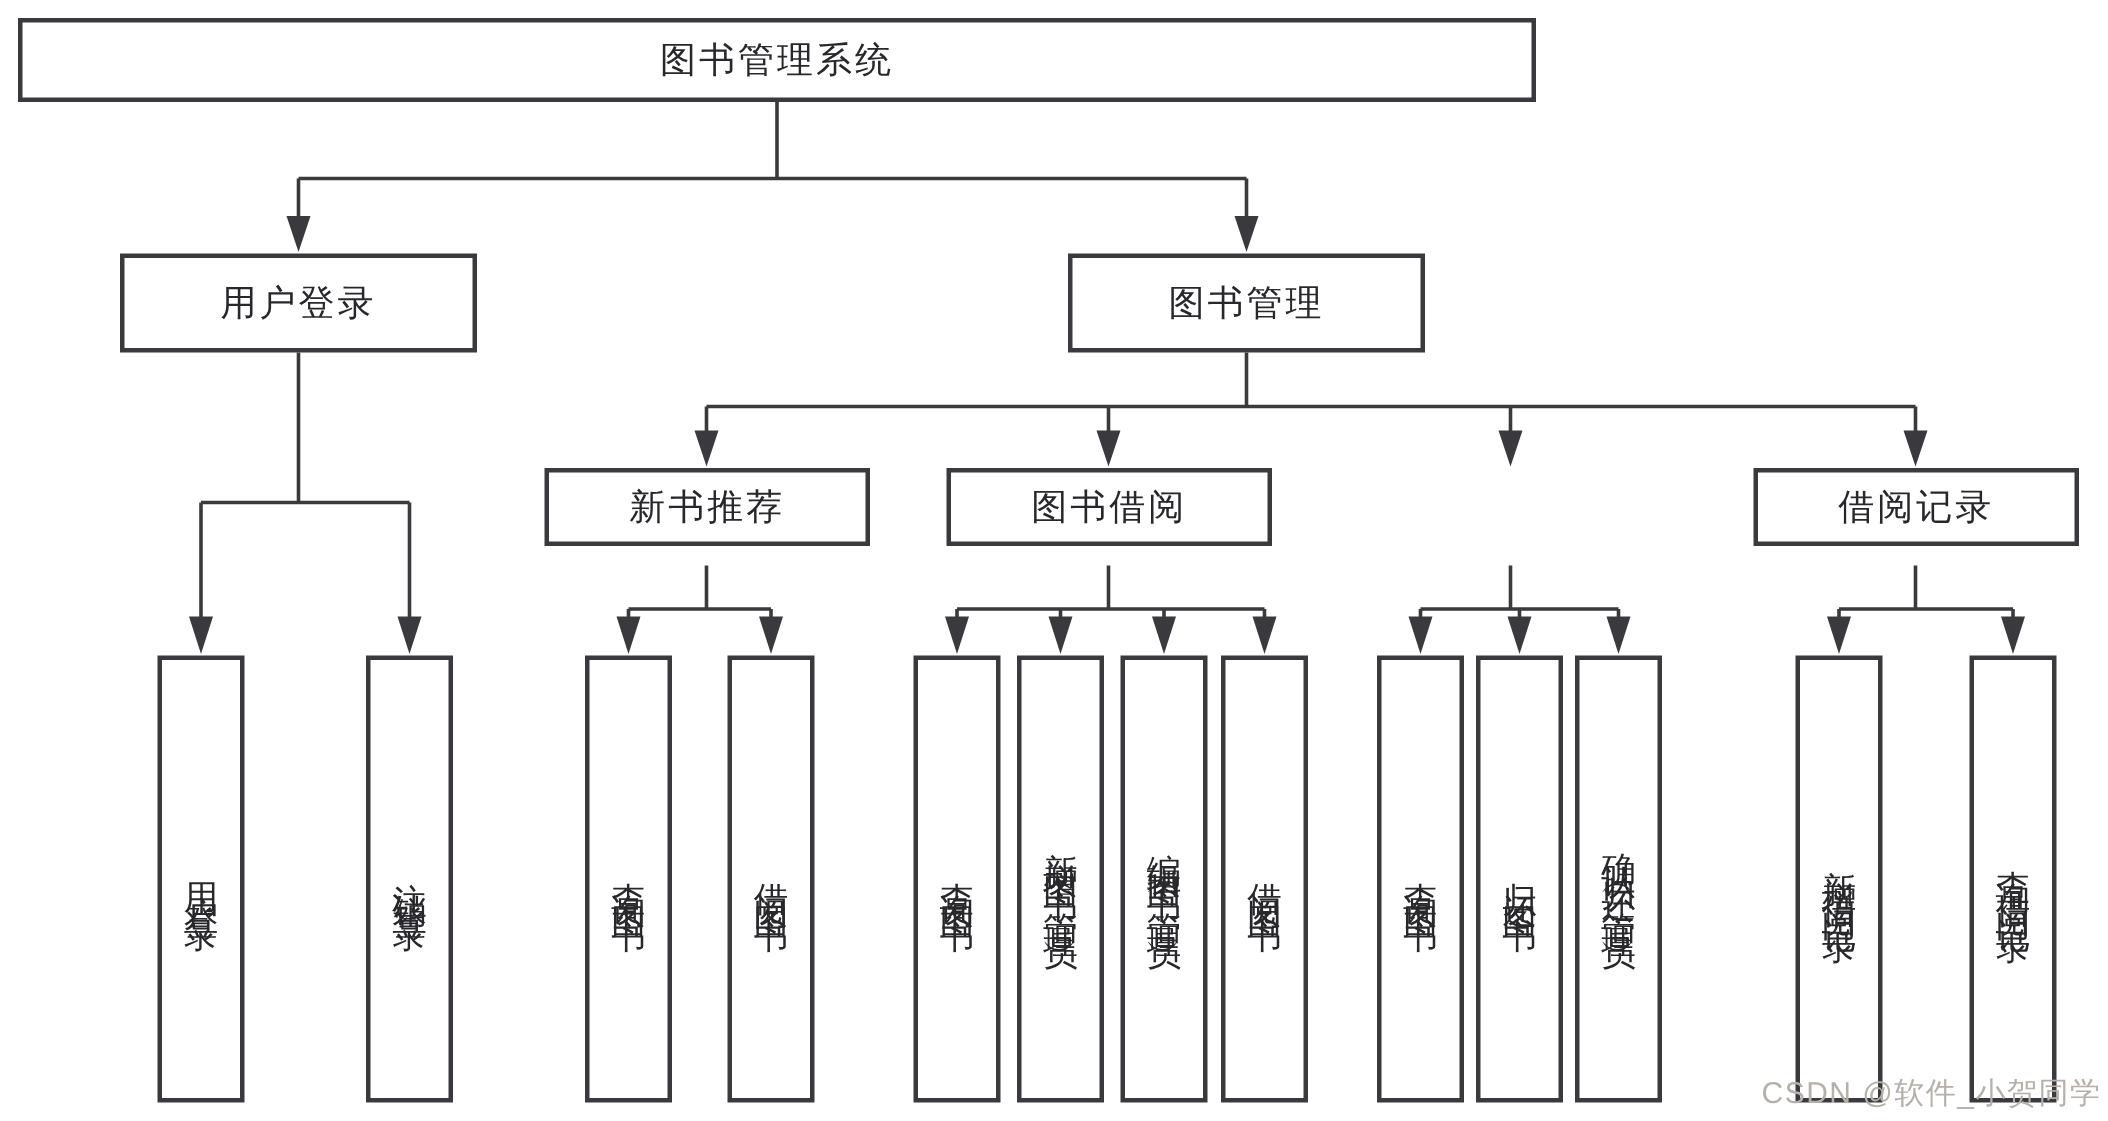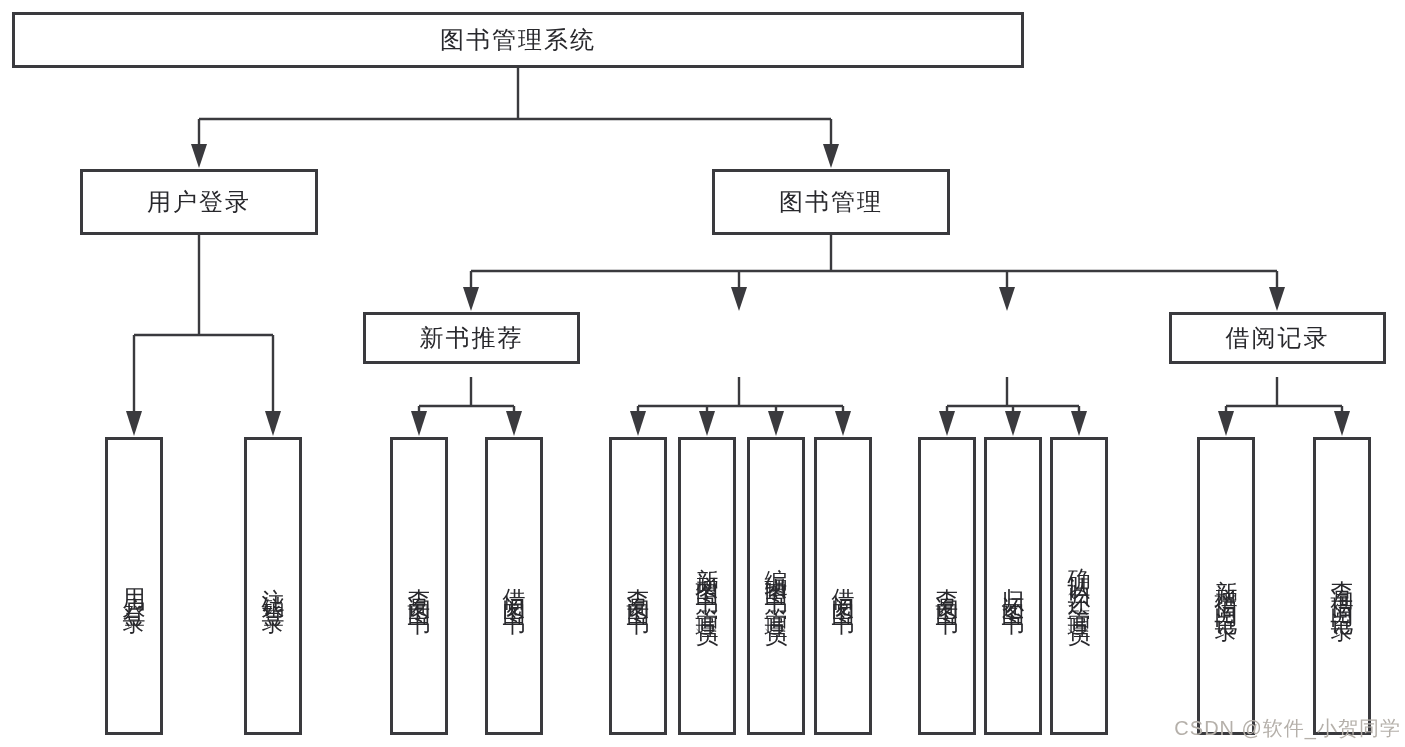--- a/index.html
+++ b/index.html
@@ -87,20 +87,23 @@
   <div class="node lvl2" style="left:80px;">
     <span>用户登录</span>
   </div>
   <div class="node lvl2" style="left:712px;">
     <span>图书管理</span>
   </div>
 
   <div class="node lvl3" style="left:363px;">
     <span>新书推荐</span>
   </div>
+  <div class="node lvl3" style="left:631px;">
+    <span>图书借阅</span>
+  </div>
   <div class="node lvl3" style="left:1169px;">
     <span>借阅记录</span>
   </div>
 
   <div class="leaf" style="left:105px;">
     <span>用户登录</span>
   </div>
   <div class="leaf" style="left:244px;">
     <span>注销登录</span>
   </div>

